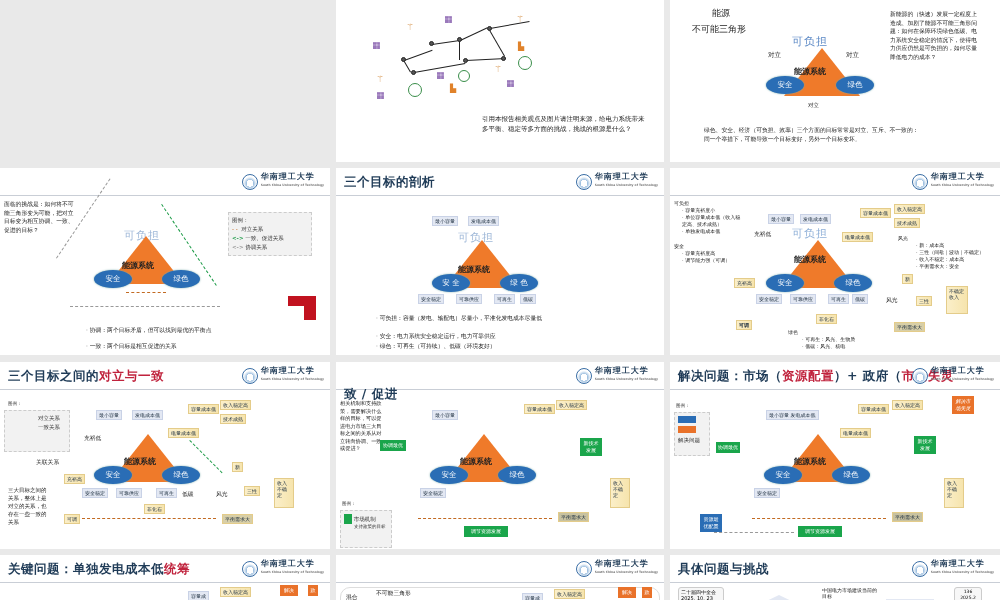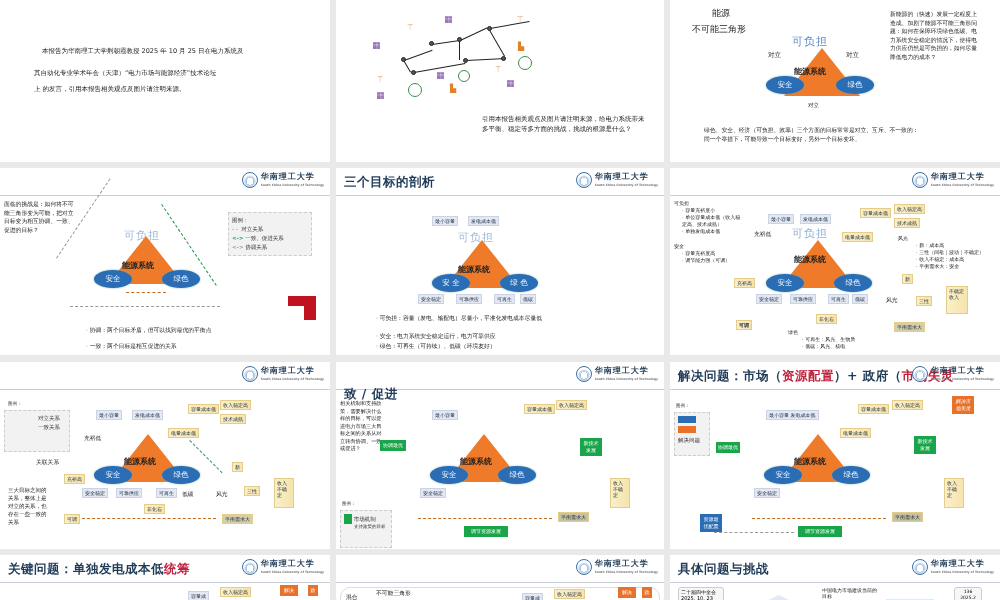--- a/index.html
+++ b/index.html
@@ -9,21 +9,21 @@
   .c1 { left: 0; width: 330px; }
   .c2 { left: 336px; width: 328px; }
   .c3 { left: 670px; width: 330px; }
   .r1 { top: 0; height: 162px; }
   .r2 { top: 168px; height: 187px; }
   .r3 { top: 362px; height: 187px; }
   .r4 { top: 555px; height: 60px; }
   .hdr { position: absolute; left: 0; top: 0; right: 0; height: 28px; border-bottom: 1.5px solid #c9ced6; }
   .title { position: absolute; left: 8px; top: 6px; font-size: 12.5px; font-weight: bold; color: #1f3b57; letter-spacing: 0.5px; white-space: nowrap; }
   .title .red { color: #c0233d; }
-  .logo { position: absolute; right: 6px; top: 4px; display: flex; align-items: flex-start; gap: 3px; }
+  .logo { position: absolute; right: 6px; top: 4px; display: flex; align-items: flex-end; gap: 3px; }
   .logo .seal { width: 16px; height: 16px; border-radius: 50%; border: 1.5px solid #3a6ea5; background: radial-gradient(circle at 50% 60%, #fff 30%, #9fc0e0 32%, #fff 60%); }
   .logo .name { font-size: 8px; color: #1f3b57; font-weight: bold; letter-spacing: 1px; line-height: 9px; }
   .logo .sub { font-size: 3px; color: #777; display: block; letter-spacing: 0; }
   .txt { position: absolute; font-size: 6.5px; color: #222; line-height: 10px; }
   .small { font-size: 5.8px; line-height: 8.5px; }
   .tri { position: absolute; width: 0; height: 0; border-left: 38px solid transparent; border-right: 38px solid transparent; border-bottom: 48px solid #ef7a2a; }
   .trilbl { position: absolute; font-size: 8px; font-weight: bold; color: #222; }
   .ell { position: absolute; width: 38px; height: 18px; border-radius: 50%; background: #2a6db5; color: #fff; font-size: 7.5px; text-align: center; line-height: 18px; box-shadow: 0 0 2px #7aa; }
   .fade { position: absolute; color: #9fb8d8; font-size: 11px; letter-spacing: 1px; }
   .box { position: absolute; font-size: 5px; color: #234; background: #e3e8f3; border: 1px solid #c9d2e6; padding: 1px 2px; white-space: nowrap; }
@@ -39,25 +39,20 @@
   .line { position: absolute; height: 1.2px; background: #222; transform-origin: 0 0; }
   .ico-wind { position: absolute; font-size: 9px; color: #d28a3c; }
   .ico-solar { position: absolute; font-size: 9px; color: #7b4fa6; }
   .redblock { position: absolute; background: #c1121f; }
 </style>
 </head>
 <body>
 
 <div class="grid">
 
-  <div class="slide c1 r1">
-    <div class="txt" style="left:42px;top:46px;width:245px;">本报告为华南理工大学荆朝霞教授 2025 年 10 月 25 日在电力系统及</div>
-    <div class="txt" style="left:34px;top:68px;width:260px;">其自动化专业学术年会（天津）“电力市场与能源经济”技术论坛</div>
-    <div class="txt" style="left:34px;top:84px;width:260px;">上 的发言，引用本报告相关观点及图片请注明来源。</div>
-  </div>
 
   <div class="slide c2 r1">
     <div>
       <div class="line" style="left:68px;top:60px;width:30px;transform:rotate(-20deg);"></div>
       <div class="line" style="left:96px;top:44px;width:28px;transform:rotate(-8deg);"></div>
       <div class="line" style="left:124px;top:40px;width:30px;transform:rotate(-25deg);"></div>
       <div class="line" style="left:154px;top:28px;width:40px;transform:rotate(-10deg);"></div>
       <div class="line" style="left:154px;top:30px;width:30px;transform:rotate(60deg);"></div>
       <div class="line" style="left:78px;top:72px;width:52px;transform:rotate(-10deg);"></div>
       <div class="line" style="left:130px;top:60px;width:40px;transform:rotate(-3deg);"></div>
@@ -205,20 +200,21 @@
     </div>
     <div class="txt small" style="left:118px;top:160px;font-size:5px;">绿色</div>
     <div class="txt small" style="left:132px;top:168px;font-size:5px;line-height:7px;">
       <div>· <span>可再生：风光、生物质</span></div>
       <div>· <span>低碳：风光、核电</span></div>
     </div>
   </div>
 
   <div class="slide c1 r3">
     <div class="hdr">
+      <div class="title"><span>三个目标之间的</span><span class="red">对立与一致</span></div>
       <div class="logo">
           <span class="seal"></span>
           <span class="name"><span>华南理工大学</span><span class="sub">South China University of Technology</span></span>
         </div>
     </div>
     <div class="txt small" style="left:8px;top:38px;font-size:4.5px;">图例：</div>
     <div class="legend" style="left:4px;top:48px;width:66px;height:42px;">
       <div style="padding-left:30px">对立关系</div>
       <div style="padding-left:30px">一致关系</div>
     </div>

